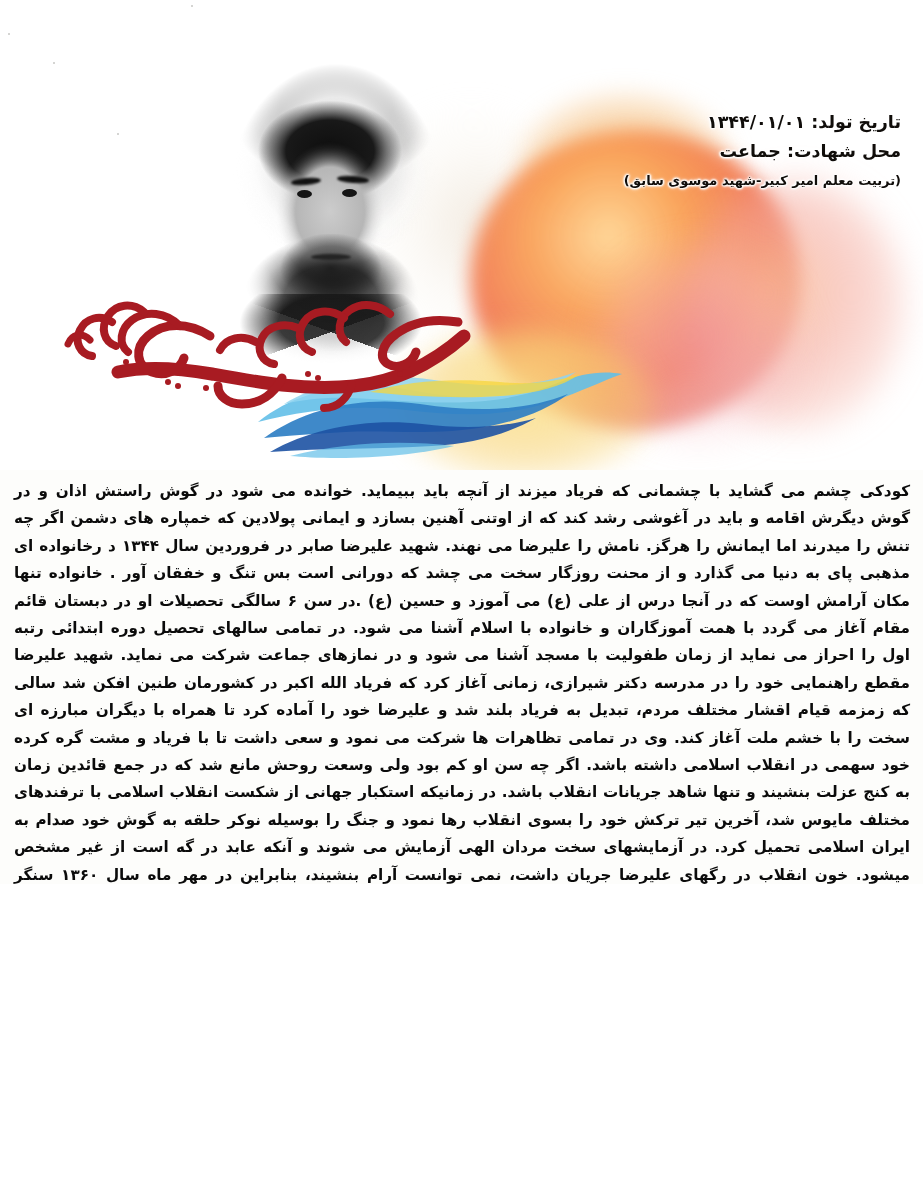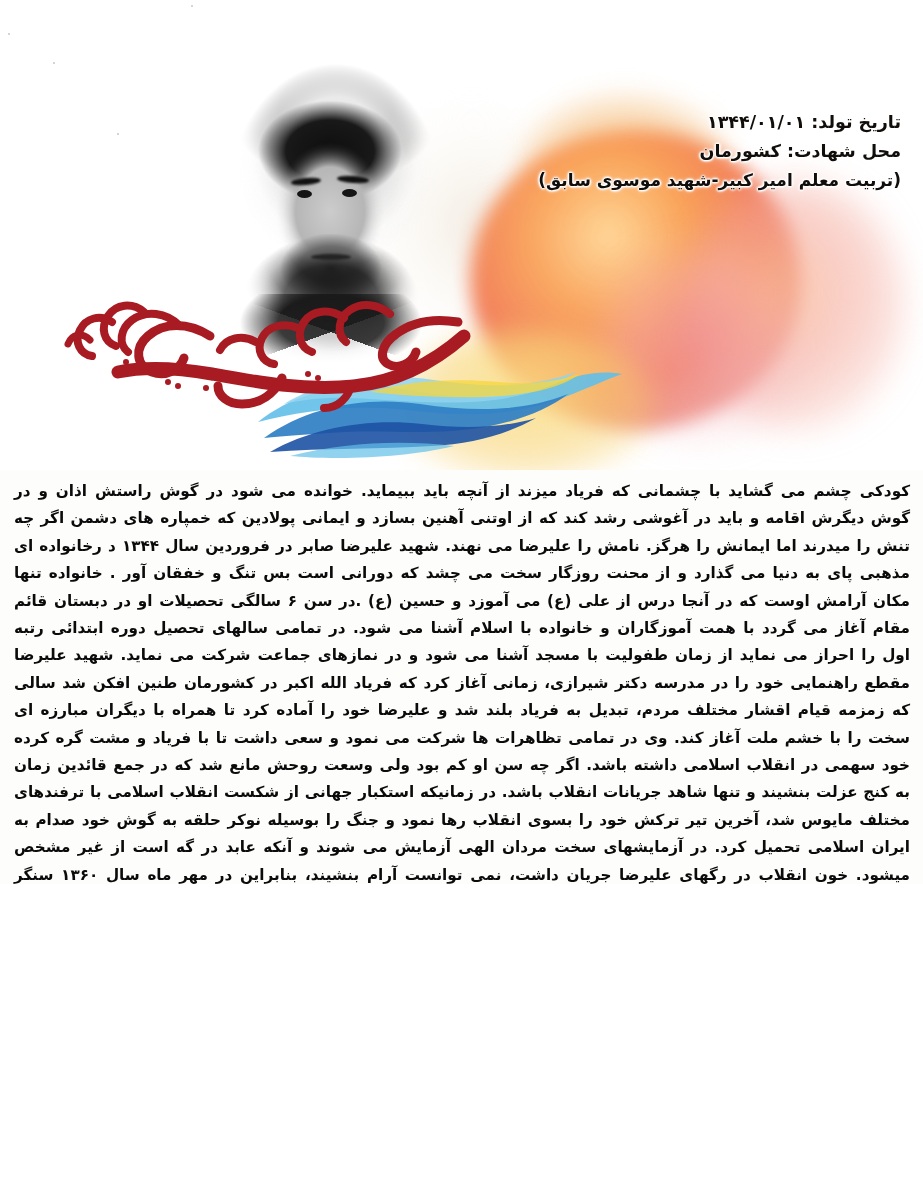--- a/index.html
+++ b/index.html
@@ -163,21 +163,21 @@
     font-weight:bold;
     font-size:17.5px;
     line-height:29px;
     color:#100d0a;
     letter-spacing:.3px;
     white-space:nowrap;
     text-shadow:
        0 0 3px #fff, 0 0 3px #fff, 0 0 5px #fff,
        1px 0 2px #fff, -1px 0 2px #fff, 0 1px 2px #fff, 0 -1px 2px #fff;
   }
-  .detail-line.sub{font-size:17px;}
+  .detail-line.sub{font-size:13px;}
 
   
   .body-text{
     position:absolute;
     left:14px;top:478px;
     width:896px;
     direction:rtl;
     text-align:justify;
     text-align-last:right;
     font-family:"DejaVu Sans","Liberation Sans",sans-serif;
@@ -264,21 +264,21 @@
     </div>
 
     <div class="speck" style="left:8px;top:33px;width:2px;height:2px;"></div>
     <div class="speck" style="left:191px;top:5px;width:2px;height:2px;"></div>
     <div class="speck" style="left:117px;top:133px;width:2px;height:2px;"></div>
     <div class="speck" style="left:53px;top:62px;width:2px;height:2px;"></div>
   </div>
 
   <div class="details">
     <div class="detail-line">تاریخ تولد: ۱۳۴۴/۰۱/۰۱</div>
-    <div class="detail-line">محل شهادت: کشورمان</div>
+    <div class="detail-line">محل شهادت: جماعت</div>
     <div class="detail-line sub">(تربیت معلم امیر کبیر-شهید موسوی سابق)</div>
   </div>
 
   <div class="body-text">
     <p>کودکی چشم می گشاید با چشمانی که فریاد میزند از آنچه باید ببیماید. خوانده می شود در گوش راستش اذان و در گوش دیگرش اقامه و باید در آغوشی رشد کند که از اوتنی آهنین بسازد و ایمانی پولادین که خمپاره های دشمن اگر چه تنش را میدرند اما ایمانش را هرگز. نامش را علیرضا می نهند. شهید علیرضا صابر در فروردین سال ۱۳۴۴ د رخانواده ای مذهبی پای به دنیا می گذارد و از محنت روزگار سخت می چشد که دورانی است بس تنگ و خفقان آور . خانواده تنها مکان آرامش اوست که در آنجا درس از علی (ع) می آموزد و حسین (ع) .در سن ۶ سالگی تحصیلات او در دبستان قائم مقام آغاز می گردد با همت آموزگاران و خانواده با اسلام آشنا می شود. در تمامی سالهای تحصیل دوره ابتدائی رتبه اول را احراز می نماید از زمان طفولیت با مسجد آشنا می شود و در نمازهای جماعت شرکت می نماید. شهید علیرضا مقطع راهنمایی خود را در مدرسه دکتر شیرازی، زمانی آغاز کرد که فریاد الله اکبر در کشورمان طنین افکن شد سالی که زمزمه قیام اقشار مختلف مردم، تبدیل به فریاد بلند شد و علیرضا خود را آماده کرد تا همراه با دیگران مبارزه ای سخت را با خشم ملت آغاز کند. وی در تمامی تظاهرات ها شرکت می نمود و سعی داشت تا با فریاد و مشت گره کرده خود سهمی در انقلاب اسلامی داشته باشد. اگر چه سن او کم بود ولی وسعت روحش مانع شد که در جمع قائدین زمان به کنج عزلت بنشیند و تنها شاهد جریانات انقلاب باشد. در زمانیکه استکبار جهانی از شکست انقلاب اسلامی با ترفندهای مختلف مایوس شد، آخرین تیر ترکش خود را بسوی انقلاب رها نمود و جنگ را بوسیله نوکر حلقه به گوش خود صدام به ایران اسلامی تحمیل کرد. در آزمایشهای سخت مردان الهی آزمایش می شوند و آنکه عابد در گه است از غیر مشخص میشود. خون انقلاب در رگهای علیرضا جریان داشت، نمی توانست آرام بنشیند، بنابراین در مهر ماه سال ۱۳۶۰ سنگر مدرسه را رها کرد و راهی جبهه ها شد و از این به بعد تحصیلات خود را با حضور تقریبا دائم در جبهه ها و شرکت در اکثر عملیاتها تا شهادتش ادامه داد. او از ناحیه زانوی راست مجروح گردید و جهت مداوا در بیمارستان شهید چمران شیراز بستری شد بعد از چند ماه بهبودی نسبی، مجددا به جمع رزمندگان جبهه های حق علیه باطل پیوست. در سال ۱۳۶۲ در کنکور تربیت معلم شرکت نمود و برای تحصیل راهی کرج شد . در مدت آموزش اکثر اوقات در جبهه ها حضور داشت. بعد از فارغ التحصیل شدن به عنوان دبیر دینی و عربی به یکی از روستاهای لارستان اعزام شد که بعد از چند ماه مجددا به جبهه برگشت که همزمان بود با عملیات غرور آفرین والفجر ۸ ، در این عملیات از ناحیه آرنج دست چپ مجروح و به یکی از بیمارستانهای کرمان اعزام گردید بعد از مدت کمی درحالیکه هنوز بهبودی کامل حاصل نشده بود راهی جبهه شد در این زمان در آزمون دانشگاه آزاد اسلامی شرکت و قبول شد، ولی باز جبهه و جنگ را برهر چیز مقدم دانست. بعد از آزادی او از ناحیه سینه و گردن مورد اصابت ترکش خمپاره قرار گرفت که بعد از ۹ روز بستری بودن در بیمارستان مشهد، آنجا را ترک نمود و به دیگر برادران این بار در کنکور سراسری شرکت کرد که کارت قبولی و تائیدیه او همزمان با خبر مفقود شدنش بدست خانواده اش رسید . او در عملیات غرور آفرین کربلای ۴ بعنوان غواص شرکت کرد و دلاورانه و مردانه بر دشمن زبون تاخت و به عنوان شاگرد نمونه وفاداریش را به امام حسین (ع) نشان داد .او بسوی معبود و دوست و معشوق ابدی شتافت . جسد</p>
 
   </div>
 
 </div>
 

